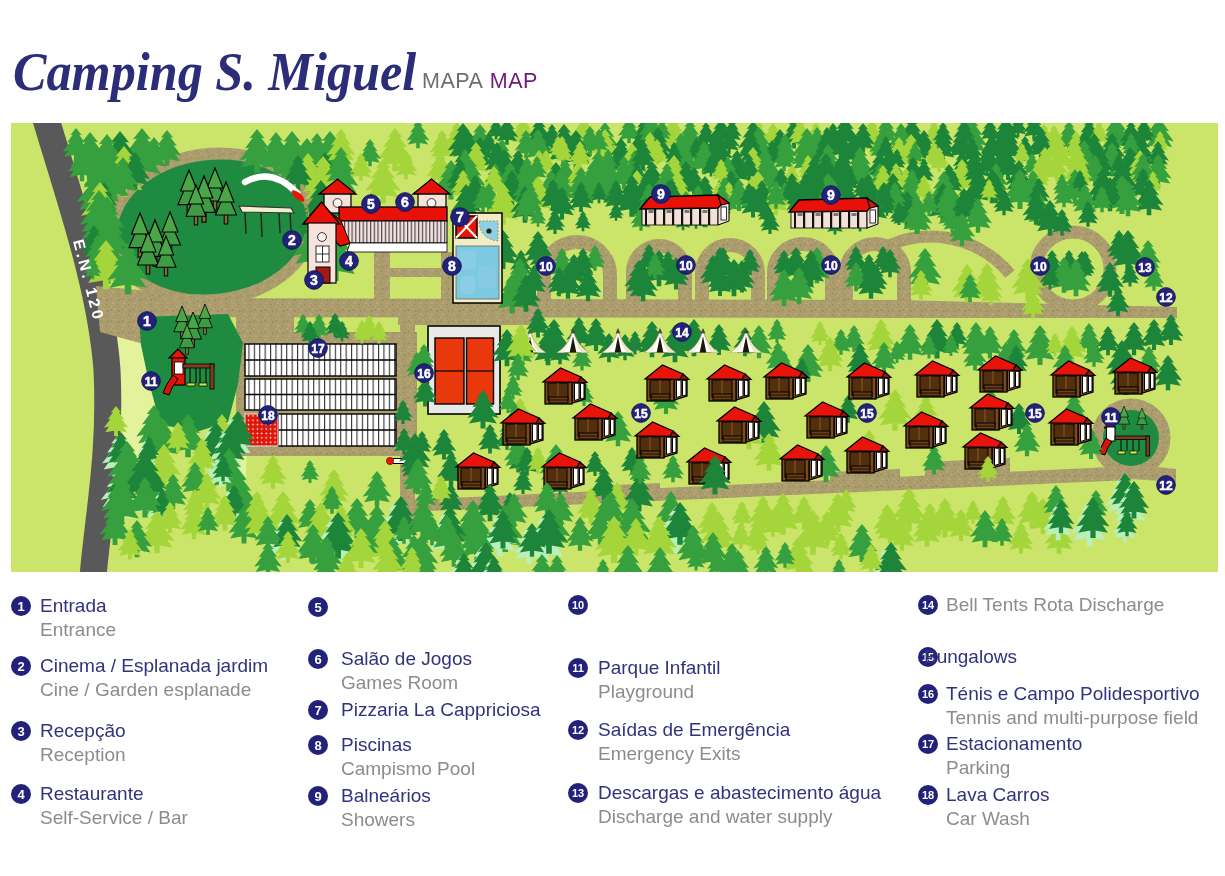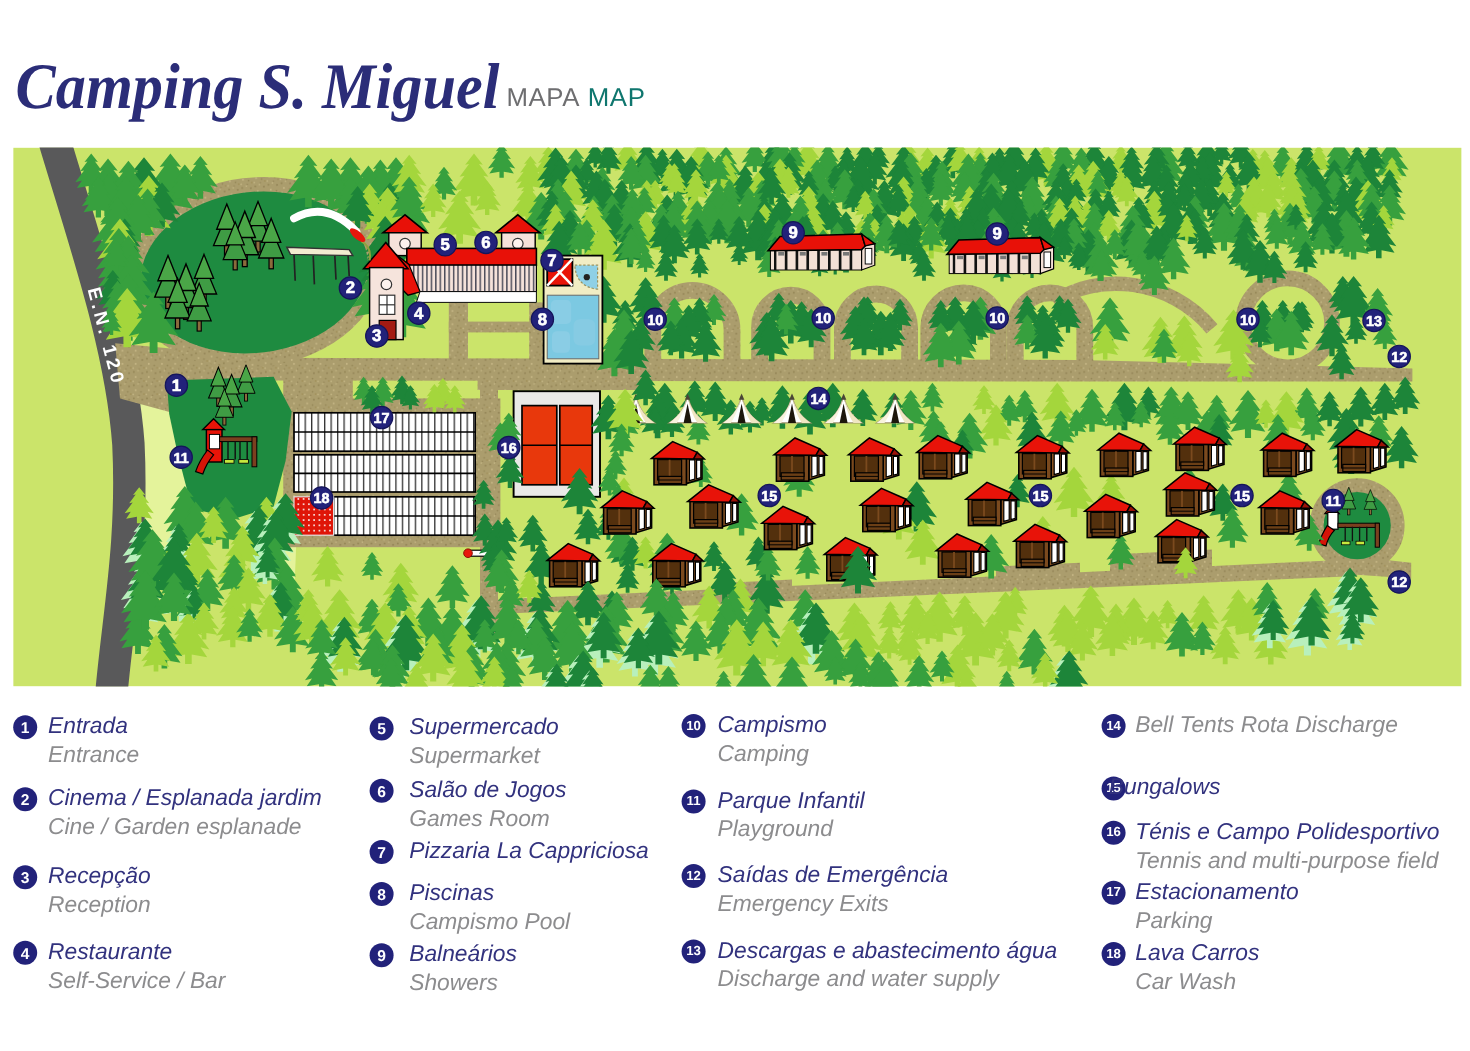--- a/index.html
+++ b/index.html
@@ -3,26 +3,26 @@
 <style>
 html,body { margin:0; padding:0; background:#ffffff; }
 .page { position:relative; width:1225px; height:876px; overflow:hidden;
         font-family:"Liberation Sans", sans-serif; }
 .script { position:absolute; left:13px; top:41px; width:600px;
   font-family:"Liberation Serif", serif; font-style:italic; font-weight:bold;
   font-size:54px; color:#2b2d78; white-space:nowrap;
   transform:scaleX(0.93); transform-origin:left top; }
 .mapa { position:absolute; left:422px; top:69px; font-size:21.5px; color:#6e6e70;
   letter-spacing:0.5px; white-space:nowrap; }
-.mapa span { color:#0f766e; }
+.mapa span { color:#701a75; }
 svg.map { position:absolute; left:0; top:0; }
 .li { position:absolute; }
 .bg { display:flex; width:20px; height:20px; border-radius:50%; background:#22227a;
    color:#fff; font-weight:bold; align-items:center; justify-content:center; }
-.lt { position:absolute; line-height:24px;font-style:italic; }
+.lt { position:absolute; line-height:24px; }
 .tit { color:#32327e; font-size:19px; }
 .sub { color:#8c8c8e; font-size:19px; }
 </style></head>
 <body>
 <div class="page">
 
 <div class="script">Camping S. Miguel</div>
 
 <div class="mapa">MAPA&nbsp;<span>MAP</span></div>
 
@@ -1359,24 +1359,20 @@
       <span class="bg" style="font-size:13px">4</span>
     </div>
     <div class="lt" style="left:40px;top:781.5px;">
       <div class="tit">Restaurante</div>
       <div class="sub">Self-Service / Bar</div>
     </div>
 
 <div class="li" style="left:308px;top:597px;">
       <span class="bg" style="font-size:13px">5</span>
     </div>
-    <div class="lt" style="left:341px;top:594.5px;">
-      <div class="tit">Supermercado</div>
-      <div class="sub">Supermarket</div>
-    </div>
 
 <div class="li" style="left:308px;top:649px;">
       <span class="bg" style="font-size:13px">6</span>
     </div>
     <div class="lt" style="left:341px;top:646.5px;">
       <div class="tit">Salão de Jogos</div>
       <div class="sub">Games Room</div>
     </div>
 
 <div class="li" style="left:308px;top:700px;">
@@ -1398,24 +1394,20 @@
       <span class="bg" style="font-size:13px">9</span>
     </div>
     <div class="lt" style="left:341px;top:783.5px;">
       <div class="tit">Balneários</div>
       <div class="sub">Showers</div>
     </div>
 
 <div class="li" style="left:568px;top:595px;">
       <span class="bg" style="font-size:11px">10</span>
     </div>
-    <div class="lt" style="left:598px;top:592.5px;">
-      <div class="tit">Campismo</div>
-      <div class="sub">Camping</div>
-    </div>
 
 <div class="li" style="left:568px;top:658px;">
       <span class="bg" style="font-size:11px">11</span>
     </div>
     <div class="lt" style="left:598px;top:655.5px;">
       <div class="tit">Parque Infantil</div>
       <div class="sub">Playground</div>
     </div>
 
 <div class="li" style="left:568px;top:720px;">

